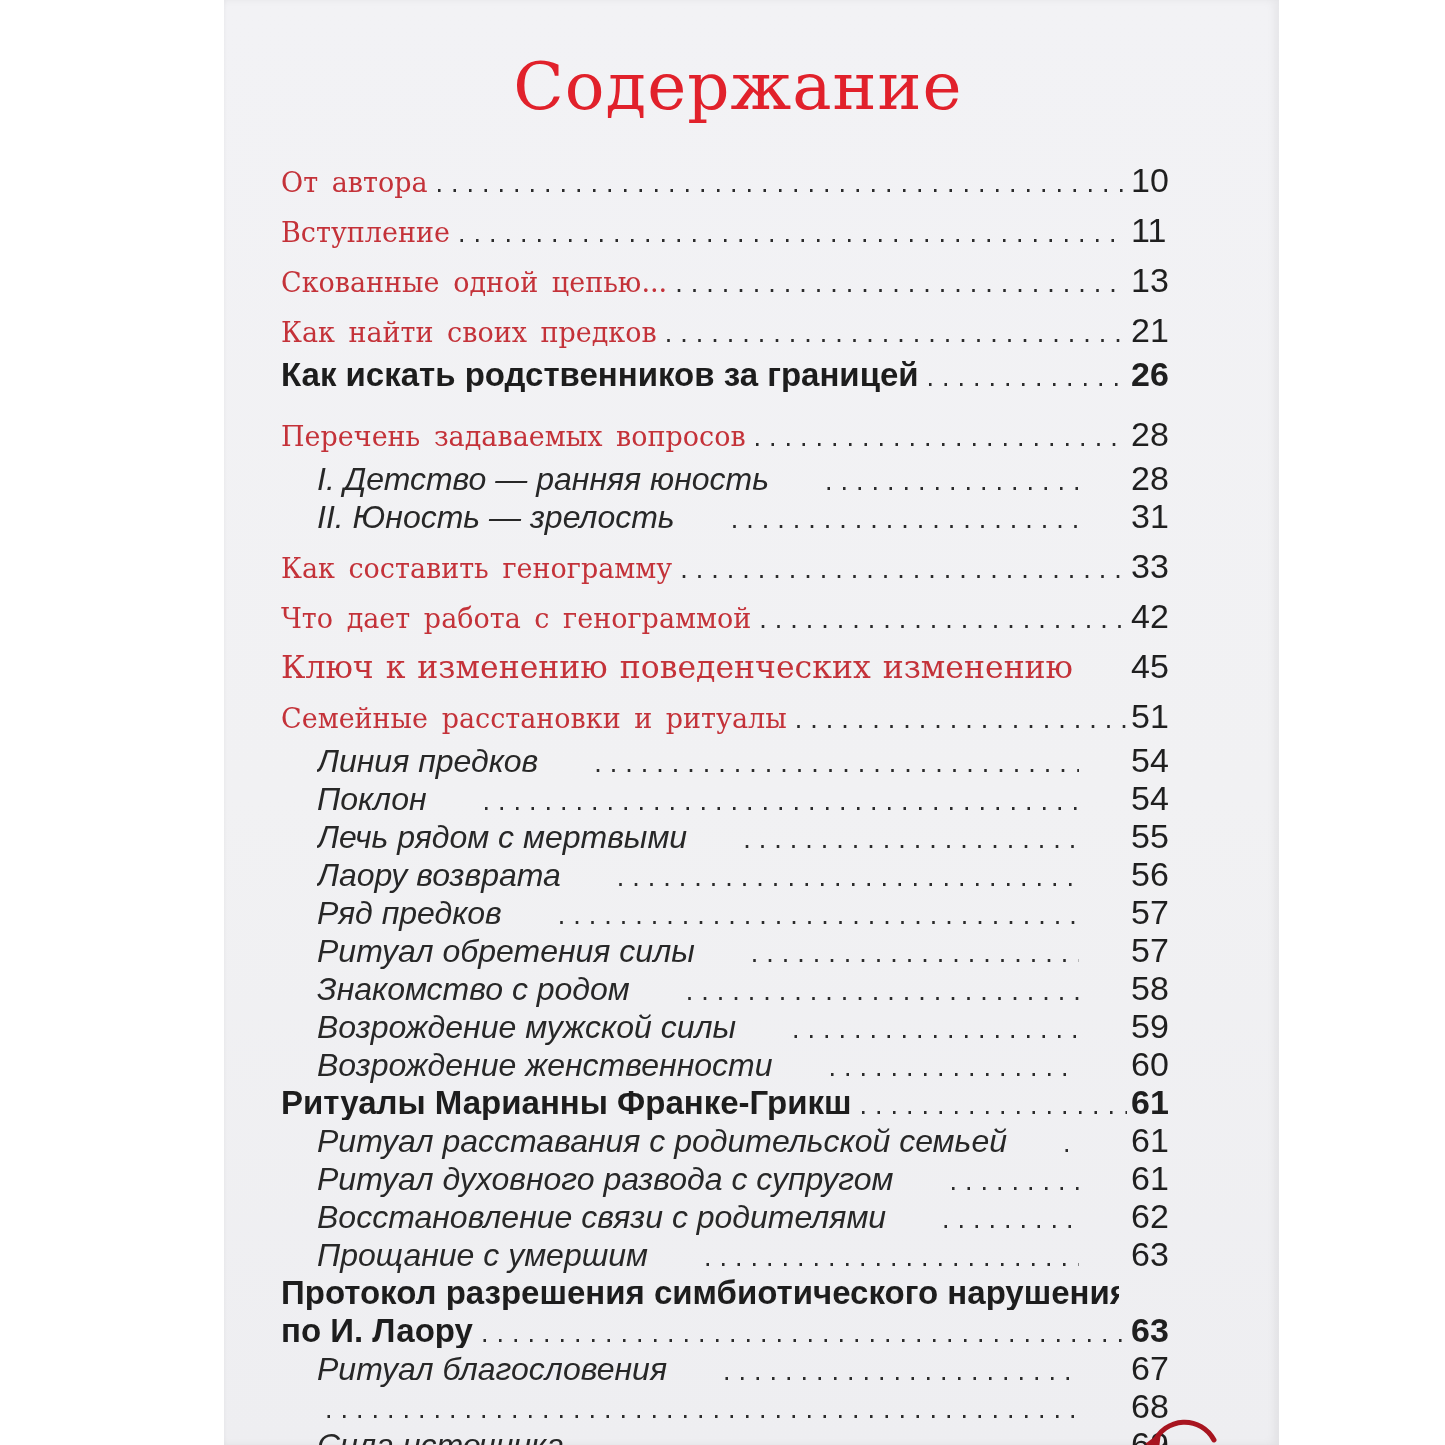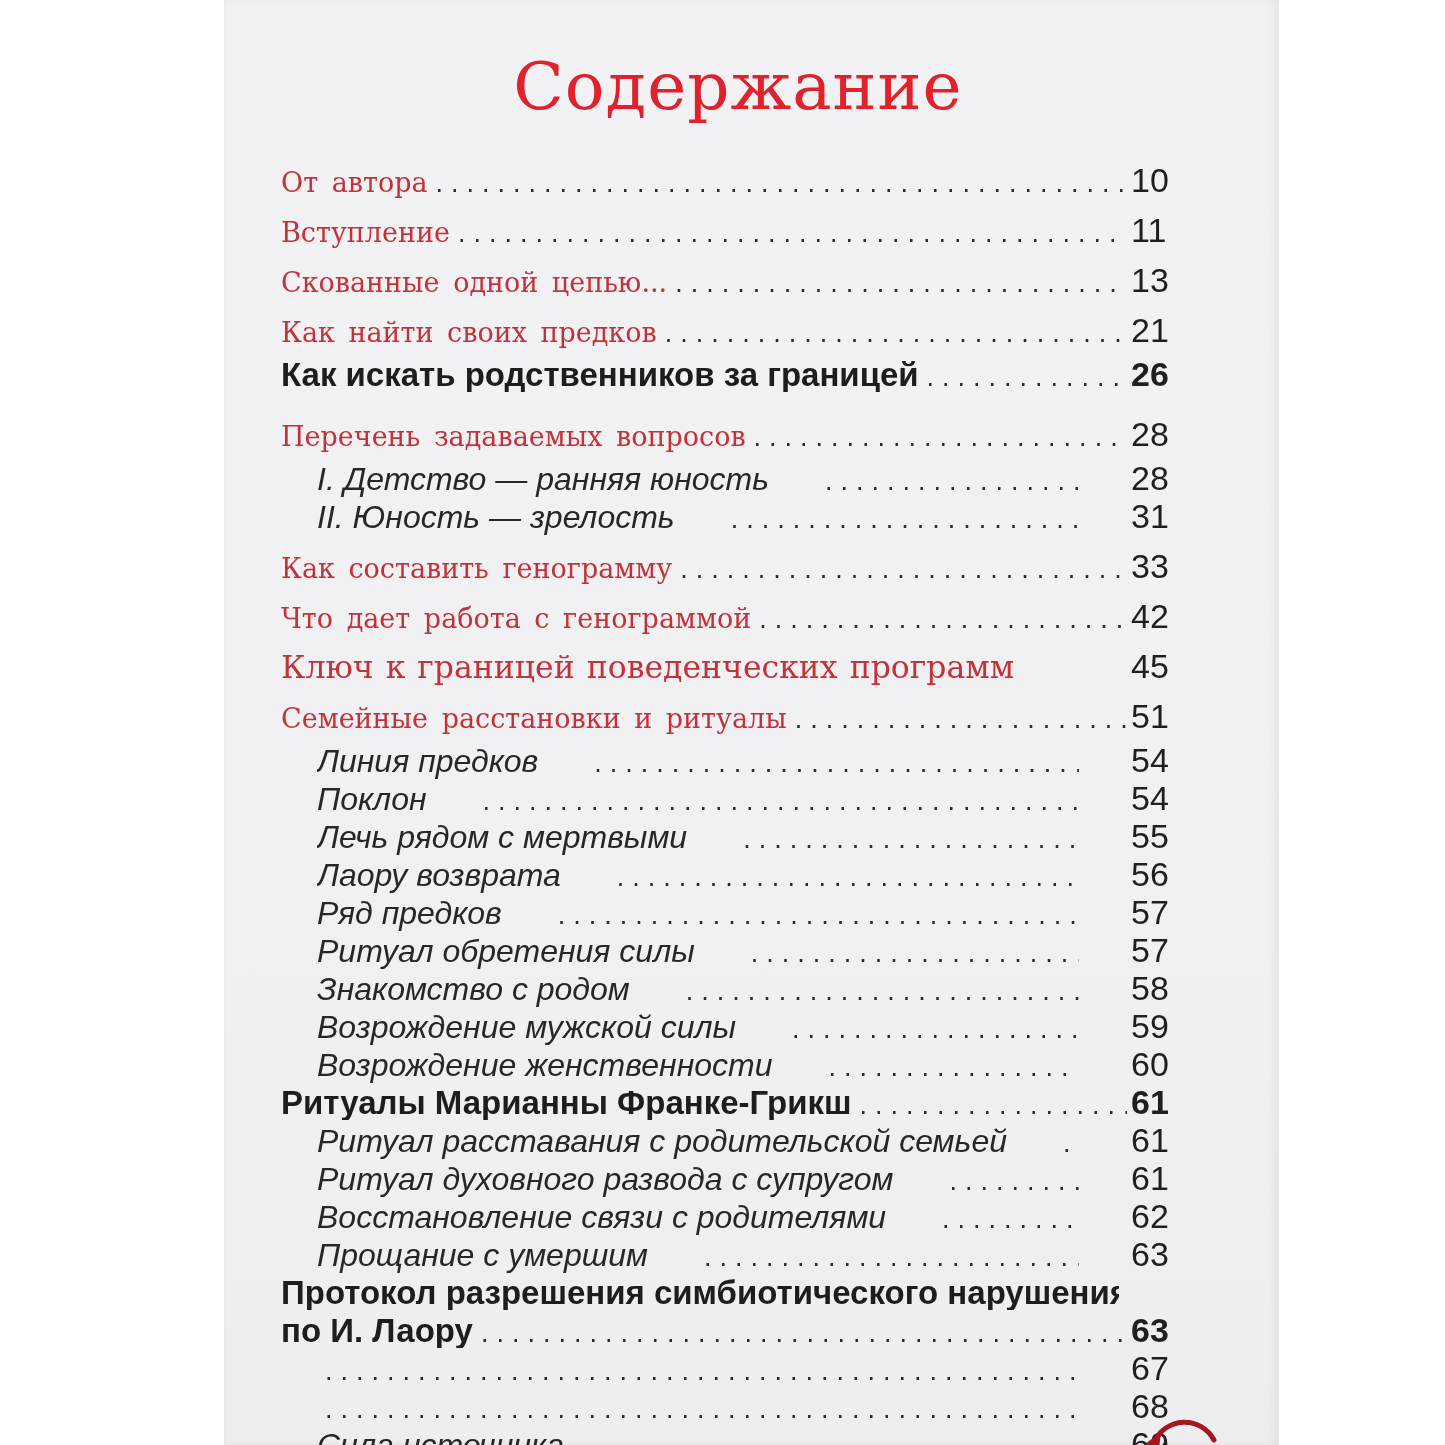--- a/index.html
+++ b/index.html
@@ -101,21 +101,21 @@
     <span class="label">Как составить генограмму</span>
     <span class="dots">................................................................................................................................................................</span>
     <span class="num">33</span>
   </div>
           <div class="row heading">
     <span class="label">Что дает работа с генограммой</span>
     <span class="dots">................................................................................................................................................................</span>
     <span class="num">42</span>
   </div>
           <div class="row heading no-dots condensed">
-    <span class="label">Ключ к границей поведенческих программ</span>
+    <span class="label">Ключ к изменению поведенческих изменению</span>
     <span class="dots">................................................................................................................................................................</span>
     <span class="num">45</span>
   </div>
           <div class="row heading">
     <span class="label">Семейные расстановки и ритуалы</span>
     <span class="dots">................................................................................................................................................................</span>
     <span class="num">51</span>
   </div>
           <div class="row sub">
     <span class="label">Линия предков</span>
@@ -191,20 +191,21 @@
     <span class="label">Протокол разрешения симбиотического нарушения</span>
     <span class="dots">................................................................................................................................................................</span>
     <span class="num"></span>
   </div>
           <div class="row bold">
     <span class="label">по И. Лаору</span>
     <span class="dots">................................................................................................................................................................</span>
     <span class="num">63</span>
   </div>
           <div class="row sub">
+    <span class="label">Ритуал благословения</span>
     <span class="dots">................................................................................................................................................................</span>
     <span class="num">67</span>
   </div>
           <div class="row sub">
     <span class="dots">................................................................................................................................................................</span>
     <span class="num">68</span>
   </div>
           <div class="row sub">
     <span class="label">Сила источника</span>
     <span class="dots">................................................................................................................................................................</span>

